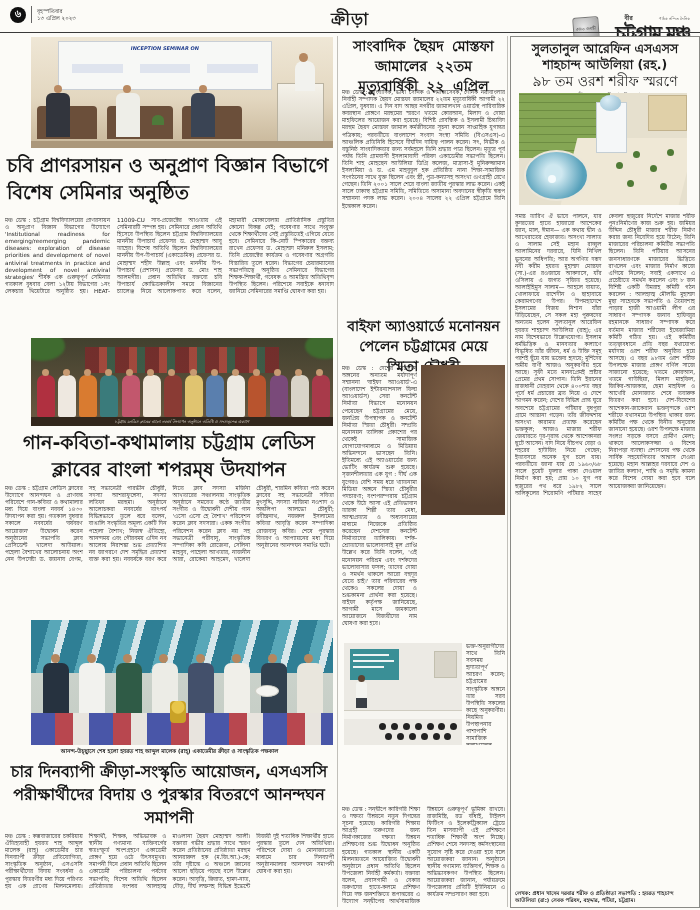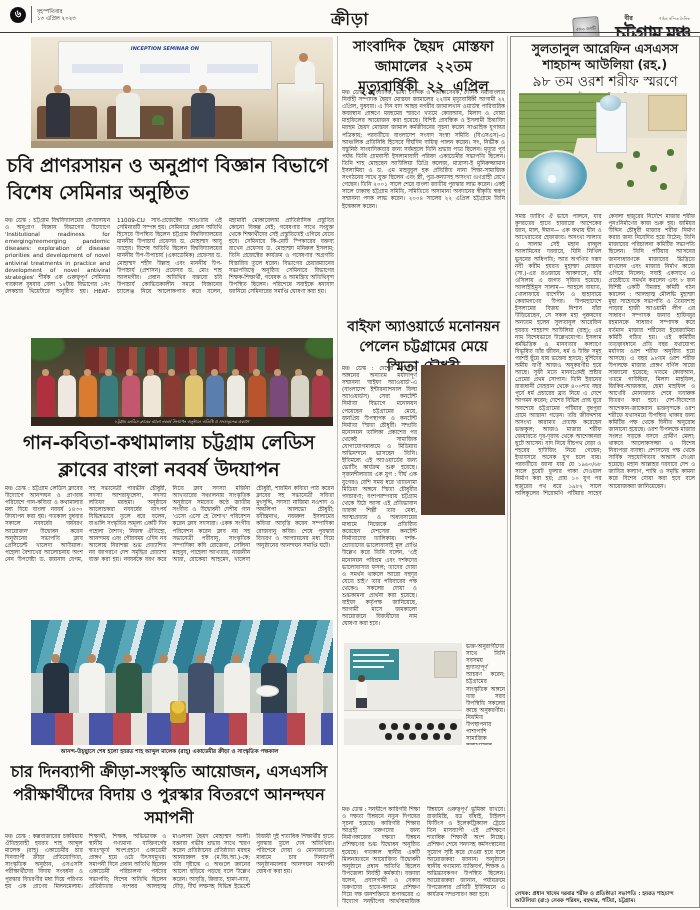--- a/index.html
+++ b/index.html
@@ -196,21 +196,21 @@
       <i class="w" style="left:72%;background:#b8542e;"></i>
         <i class="wh" style="left:73.5%;"></i>
       <i class="w" style="left:79%;background:#7a4a7a;"></i>
         <i class="wh" style="left:80.5%;"></i>
       <i class="w" style="left:86%;background:#d9d4c8;"></i>
         <i class="wh" style="left:87.5%;"></i>
       <i class="w" style="left:93%;background:#a83a4a;"></i>
         <i class="wh" style="left:94.5%;"></i>
       <i class="capbar">চট্টগ্রাম লেডিস ক্লাবের বাংলা নববর্ষ উদযাপন অনুষ্ঠানে অতিথি ও সদস্যবৃন্দের একাংশ</i>
     </div>
-    <div class="abs hl hl-big" style="top:393px;left:2px;width:324px;text-align:center;">গান-কবিতা-কথামালায় চট্টগ্রাম লেডিস ক্লাবের বাংলা নববর্ষ উদযাপন</div>
+    <div class="abs hl hl-big" style="top:393px;left:2px;width:324px;text-align:center;">গান-কবিতা-কথামালায় চট্টগ্রাম লেডিস ক্লাবের বাংলা শপরম্ষ উদযাপন</div>
     <div class="abs body-txt cols4" style="top:449px;left:0;width:329px;height:133px;">মঞ্চ ডেস্ক : চট্টগ্রাম লেডিস ক্লাবের উদ্যোগে আনন্দঘন ও প্রাণবন্ত পরিবেশে গান-কবিতা ও কথামালার মধ্য দিয়ে বাংলা নববর্ষ ১৪৩০ উদযাপন করা হয়। গতকাল বুধবার সকালে নববর্ষের 'বর্ষবরণ আয়োজন' উদ্বোধন করেন অনুষ্ঠানের সভাপতি ক্লাব প্রেসিডেন্ট খালেদা আউয়াল। পহেলা বৈশাখের আলোচনায় অংশ নেন উপদেষ্টা ড. জয়নাব বেগম, সহ সভানেত্রী পারভীন চৌধুরী, সদস্যা আশরাফুন্নেসা, সদস্যা লতিফা মরহুমা। অনুষ্ঠানে আলোচকরা নববর্ষের তাৎপর্য বিভিন্নভাবে তুলে ধরে বলেন, বাঙালি সংস্কৃতির অমূল্য একটি দিন পহেলা বৈশাখ; নিজস্ব ঐতিহ্যে, আনন্দময় এবং গৌরবময় এদিন নব আলোয় নিরাশঙ্কা শুভ প্রত্যাশিত নব জাগরণে দেশ সমৃদ্ধির প্রত্যাশা ব্যক্ত করা হয়। নববর্ষকে বরণ করে নিতে ক্লাব সদস্যা মর্জিনা আখতারের সঞ্চালনায় সাংস্কৃতিক অনুষ্ঠানে সমবেত কণ্ঠে জাতীয় সংগীত ও উদ্বোধনী দেশীয় গান 'এসো এসো হে বৈশাখ' পরিবেশন করেন ক্লাব সদস্যরা। একক সংগীত পরিবেশন করেন ক্লাব নয় সহ সভানেত্রী পরীবানু, সাংস্কৃতিক সম্পাদিকা কবি রোজেনা, সেলিনা মাহবুব, পাহেলা আখতার, নাজনীন আরা, রোকেয়া আহমেদ, খালেদা চৌধুরী, শারমিন কবিতা পাঠ করেন ক্লাবের সহ সভানেত্রী সবিতা মুৎসুদ্দি, সদস্যা নাজিমা নওশাদ ও অন্তলিপা আলভো চৌধুরী; রবীন্দ্রনাথ, নজরুল ইসলামের কবিতা আবৃত্তি করেন সম্পাদিকা রোজবানু কবির। শেষে পুরস্কার বিতরণ ও আপ্যায়নের মধ্য দিয়ে অনুষ্ঠানের আনন্দঘন সমাপ্তি ঘটে।</div>
 
     <div class="ph ph-awd">
       <i class="tarp"></i>
       <i class="m" style="left:4%;background:#26323f;"></i>
         <i class="mh" style="left:6.5%;"></i>
       <i class="m" style="left:16%;background:#f2f2ee;"></i>
         <i class="mh" style="left:18.5%;"></i>
       <i class="m" style="left:28%;background:#2f5b46;"></i>
         <i class="mh" style="left:30.5%;"></i>

